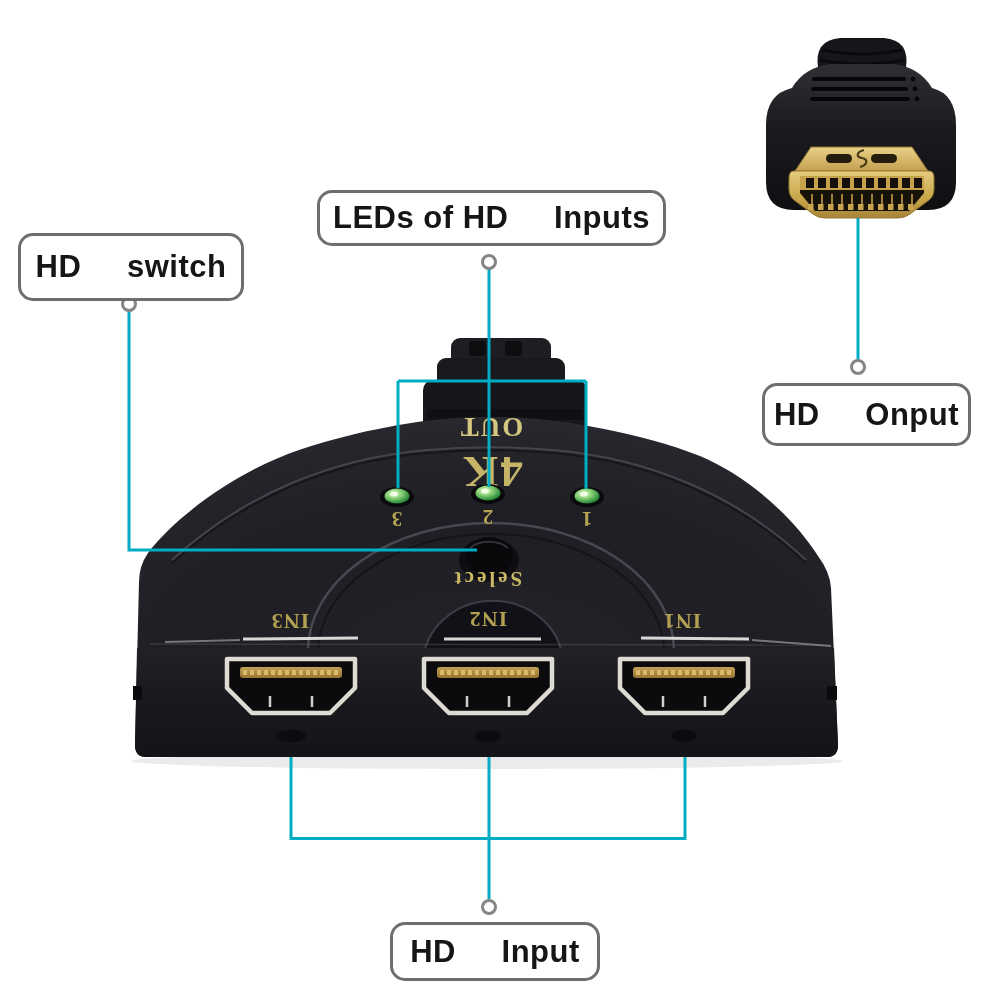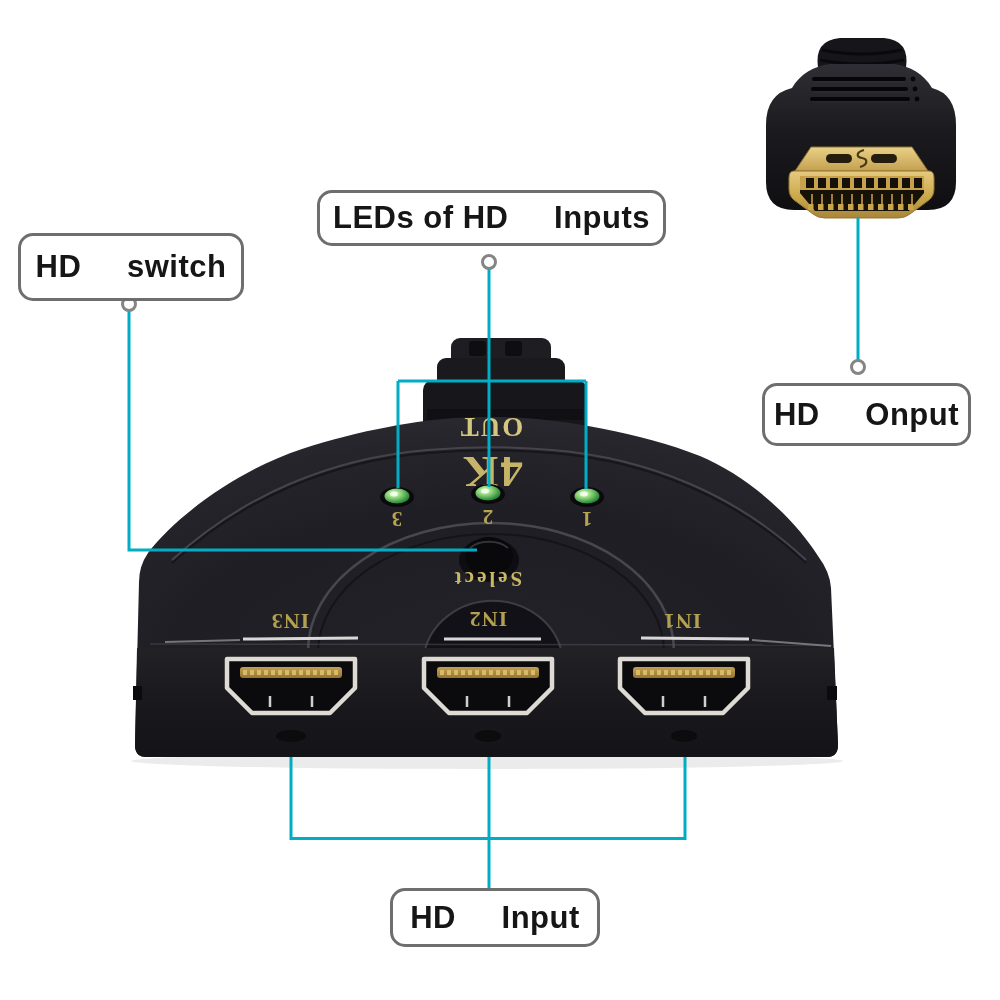--- a/index.html
+++ b/index.html
@@ -11,21 +11,21 @@
   .fig-svg{position:absolute;left:0;top:0;}
   .callout-box{
     position:absolute;display:flex;align-items:center;justify-content:center;
     background:#ffffff;border:3px solid #6e6e6e;border-radius:15px;
     font-size:31px;font-weight:bold;color:#161616;white-space:pre;
     letter-spacing:0.5px;box-sizing:border-box;
   }
   #box-hd-switch{left:18px;top:233px;width:226px;height:68px;}
   #box-leds    {left:317px;top:190px;width:349px;height:56px;}
   #box-onput   {left:762px;top:383px;width:209px;height:63px;}
-  #box-input   {left:390px;top:888px;width:210px;height:59px;text-align:center;}
+  #box-input   {left:390px;top:922px;width:210px;height:59px;text-align:center;}
   .device-text{font-family:"Liberation Serif",serif;font-weight:bold;}
 </style>
 </head>
 <body>
 
 <div class="stage">
 
 <svg class="fig-svg" width="1000" height="1000" viewBox="0 0 1000 1000">
   <defs>
     <radialGradient id="gDome" cx="50%" cy="72%" r="80%">

